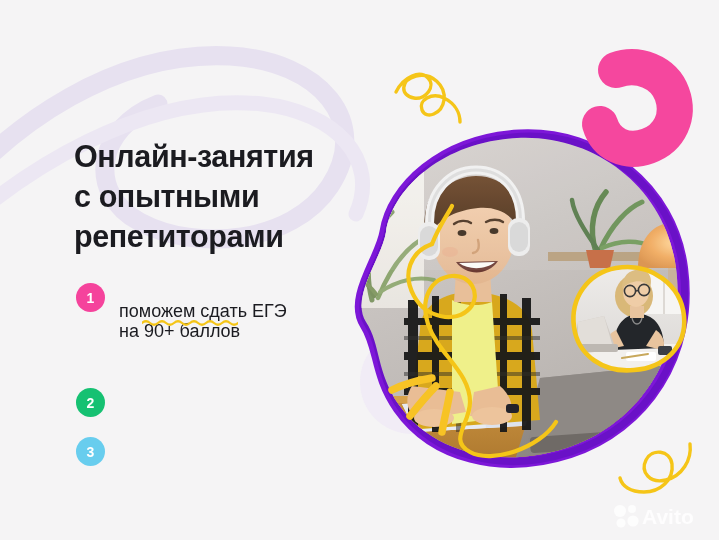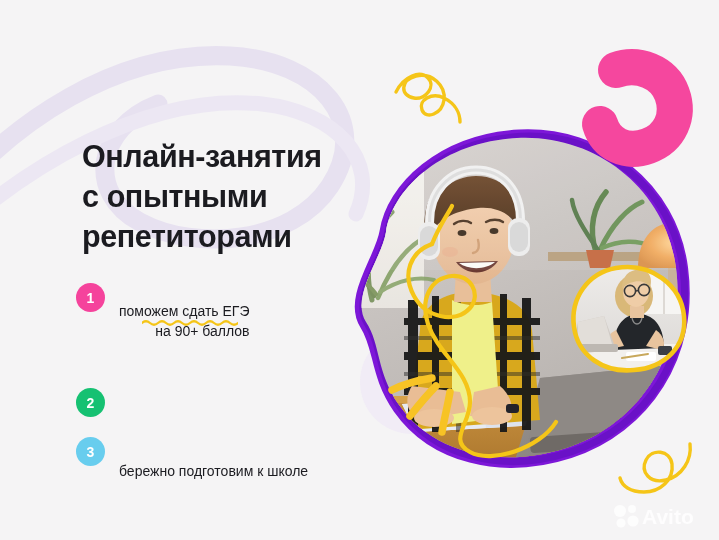--- a/index.html
+++ b/index.html
@@ -34,21 +34,21 @@
     height: 540px;
     pointer-events: none;
   }
   .layer-bg   { z-index: 1; }
   .layer-photo{ z-index: 3; }
   .layer-fore { z-index: 6; }
 
   
   .headline {
     position: absolute;
-    left: 82px;
+    left: 74px;
     top: 136px;
     z-index: 5;
     font-size: 30.5px;
     line-height: 40px;
     font-weight: 700;
     letter-spacing: -0.4px;
     color: #1b1b20;
     white-space: pre-line;
   }
 
@@ -76,27 +76,26 @@
     font-size: 14px;
     font-weight: 700;
     display: flex;
     align-items: center;
     justify-content: center;
     margin-top: 1px;
   }
 
   .feature-text {
     margin-left: 14px;
-    font-size: 14px;
+    font-size: 18px;
     line-height: 20px;
     color: #1b1b20;
     font-weight: 400;
     white-space: pre-line;
     position: relative;
-    text-align: right;
   }
 
   .feature-1 .feature-text { margin-top: -1px; }
   .feature-2 .badge { margin-top: 7px; }
   .feature-3 .badge { margin-top: 0px; }
   .feature-3 .feature-text { margin-top: 4px; }
 
   
   .wavy-underline {
     position: absolute;
@@ -446,23 +445,20 @@
         </svg>
       </div>
     </div>
 
     <div class="feature feature-2">
       <div class="badge" style="background:#16c172">2</div>
     </div>
 
     <div class="feature feature-3">
       <div class="badge" style="background:#68cdee">3</div>
-      <div class="feature-text">
-        <span>бережно подготовим к школе</span>
-      </div>
     </div>
 
   </div>
 
   <div class="watermark">
     <svg width="92" height="26" viewBox="0 0 92 26">
       <g fill="#ffffff" opacity="0.88">
         <circle cx="7" cy="8" r="6"></circle>
         <circle cx="19" cy="6" r="4"></circle>
         <circle cx="8" cy="20" r="4.6"></circle>

